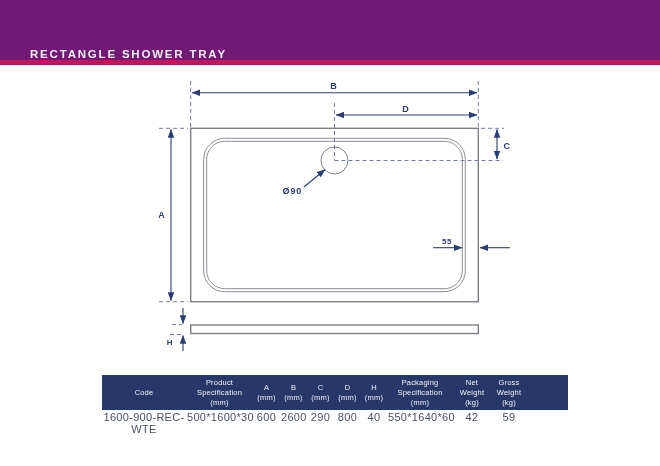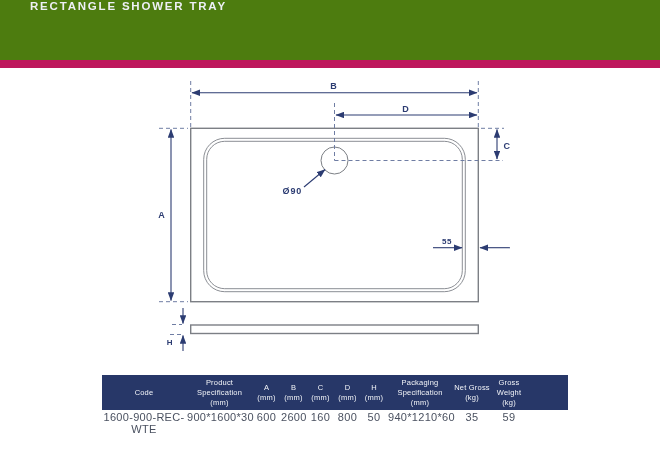--- a/index.html
+++ b/index.html
@@ -3,22 +3,22 @@
 <meta charset="utf-8">
 <style>
   html,body { margin:0; padding:0; background:#ffffff; }
   .page {
     position:relative; width:660px; height:466px; background:#ffffff;
     font-family:"Liberation Sans", sans-serif; overflow:hidden;
   }
   
   .topbar {
     position:absolute; left:0; top:0; width:660px; height:60px;
-    background:#4d7c0f; border-bottom:8px solid #be185d;
-    display:flex; align-items:flex-start;
+    background:#701a75; border-bottom:5px solid #be185d;
+    display:flex; align-items:flex-end;
   }
   .topbar .title {
     margin-left:30px; color:#eef0f5; font-size:11.5px; font-weight:bold;
     letter-spacing:1.8px;
   }
   
   .drawing { position:absolute; left:0; top:62px; }
   .dashline { stroke:#6f7da3; stroke-width:1; stroke-dasharray:4 3; fill:none; }
   .dimline  { stroke:#2c3c72; stroke-width:1.1; fill:none; }
   .trayline { fill:#ffffff; stroke:#7c7f85; stroke-width:1.4; }
@@ -115,35 +115,35 @@
     <thead>
       <tr>
         <th>Code</th>
         <th>Product Specification (mm)</th>
         <th>A (mm)</th>
         <th>B (mm)</th>
         <th>C (mm)</th>
         <th>D (mm)</th>
         <th>H (mm)</th>
         <th>Packaging Specification (mm)</th>
-        <th>Net Gross (kg)</th>
+        <th>Net Weight (kg)</th>
         <th>Gross Weight (kg)</th>
         <th></th>
       </tr>
     </thead>
     <tbody>
       <tr>
         <td>1600-900-REC-WTE</td>
-        <td>900*1600*30</td>
+        <td>500*1600*30</td>
         <td>600</td>
         <td>2600</td>
-        <td>160</td>
+        <td>290</td>
         <td>800</td>
-        <td>50</td>
-        <td>940*1210*60</td>
-        <td>35</td>
+        <td>40</td>
+        <td>550*1640*60</td>
+        <td>42</td>
         <td>59</td>
         <td></td>
       </tr>
     </tbody>
   </table>
 
 </div>
 
 </body></html>

